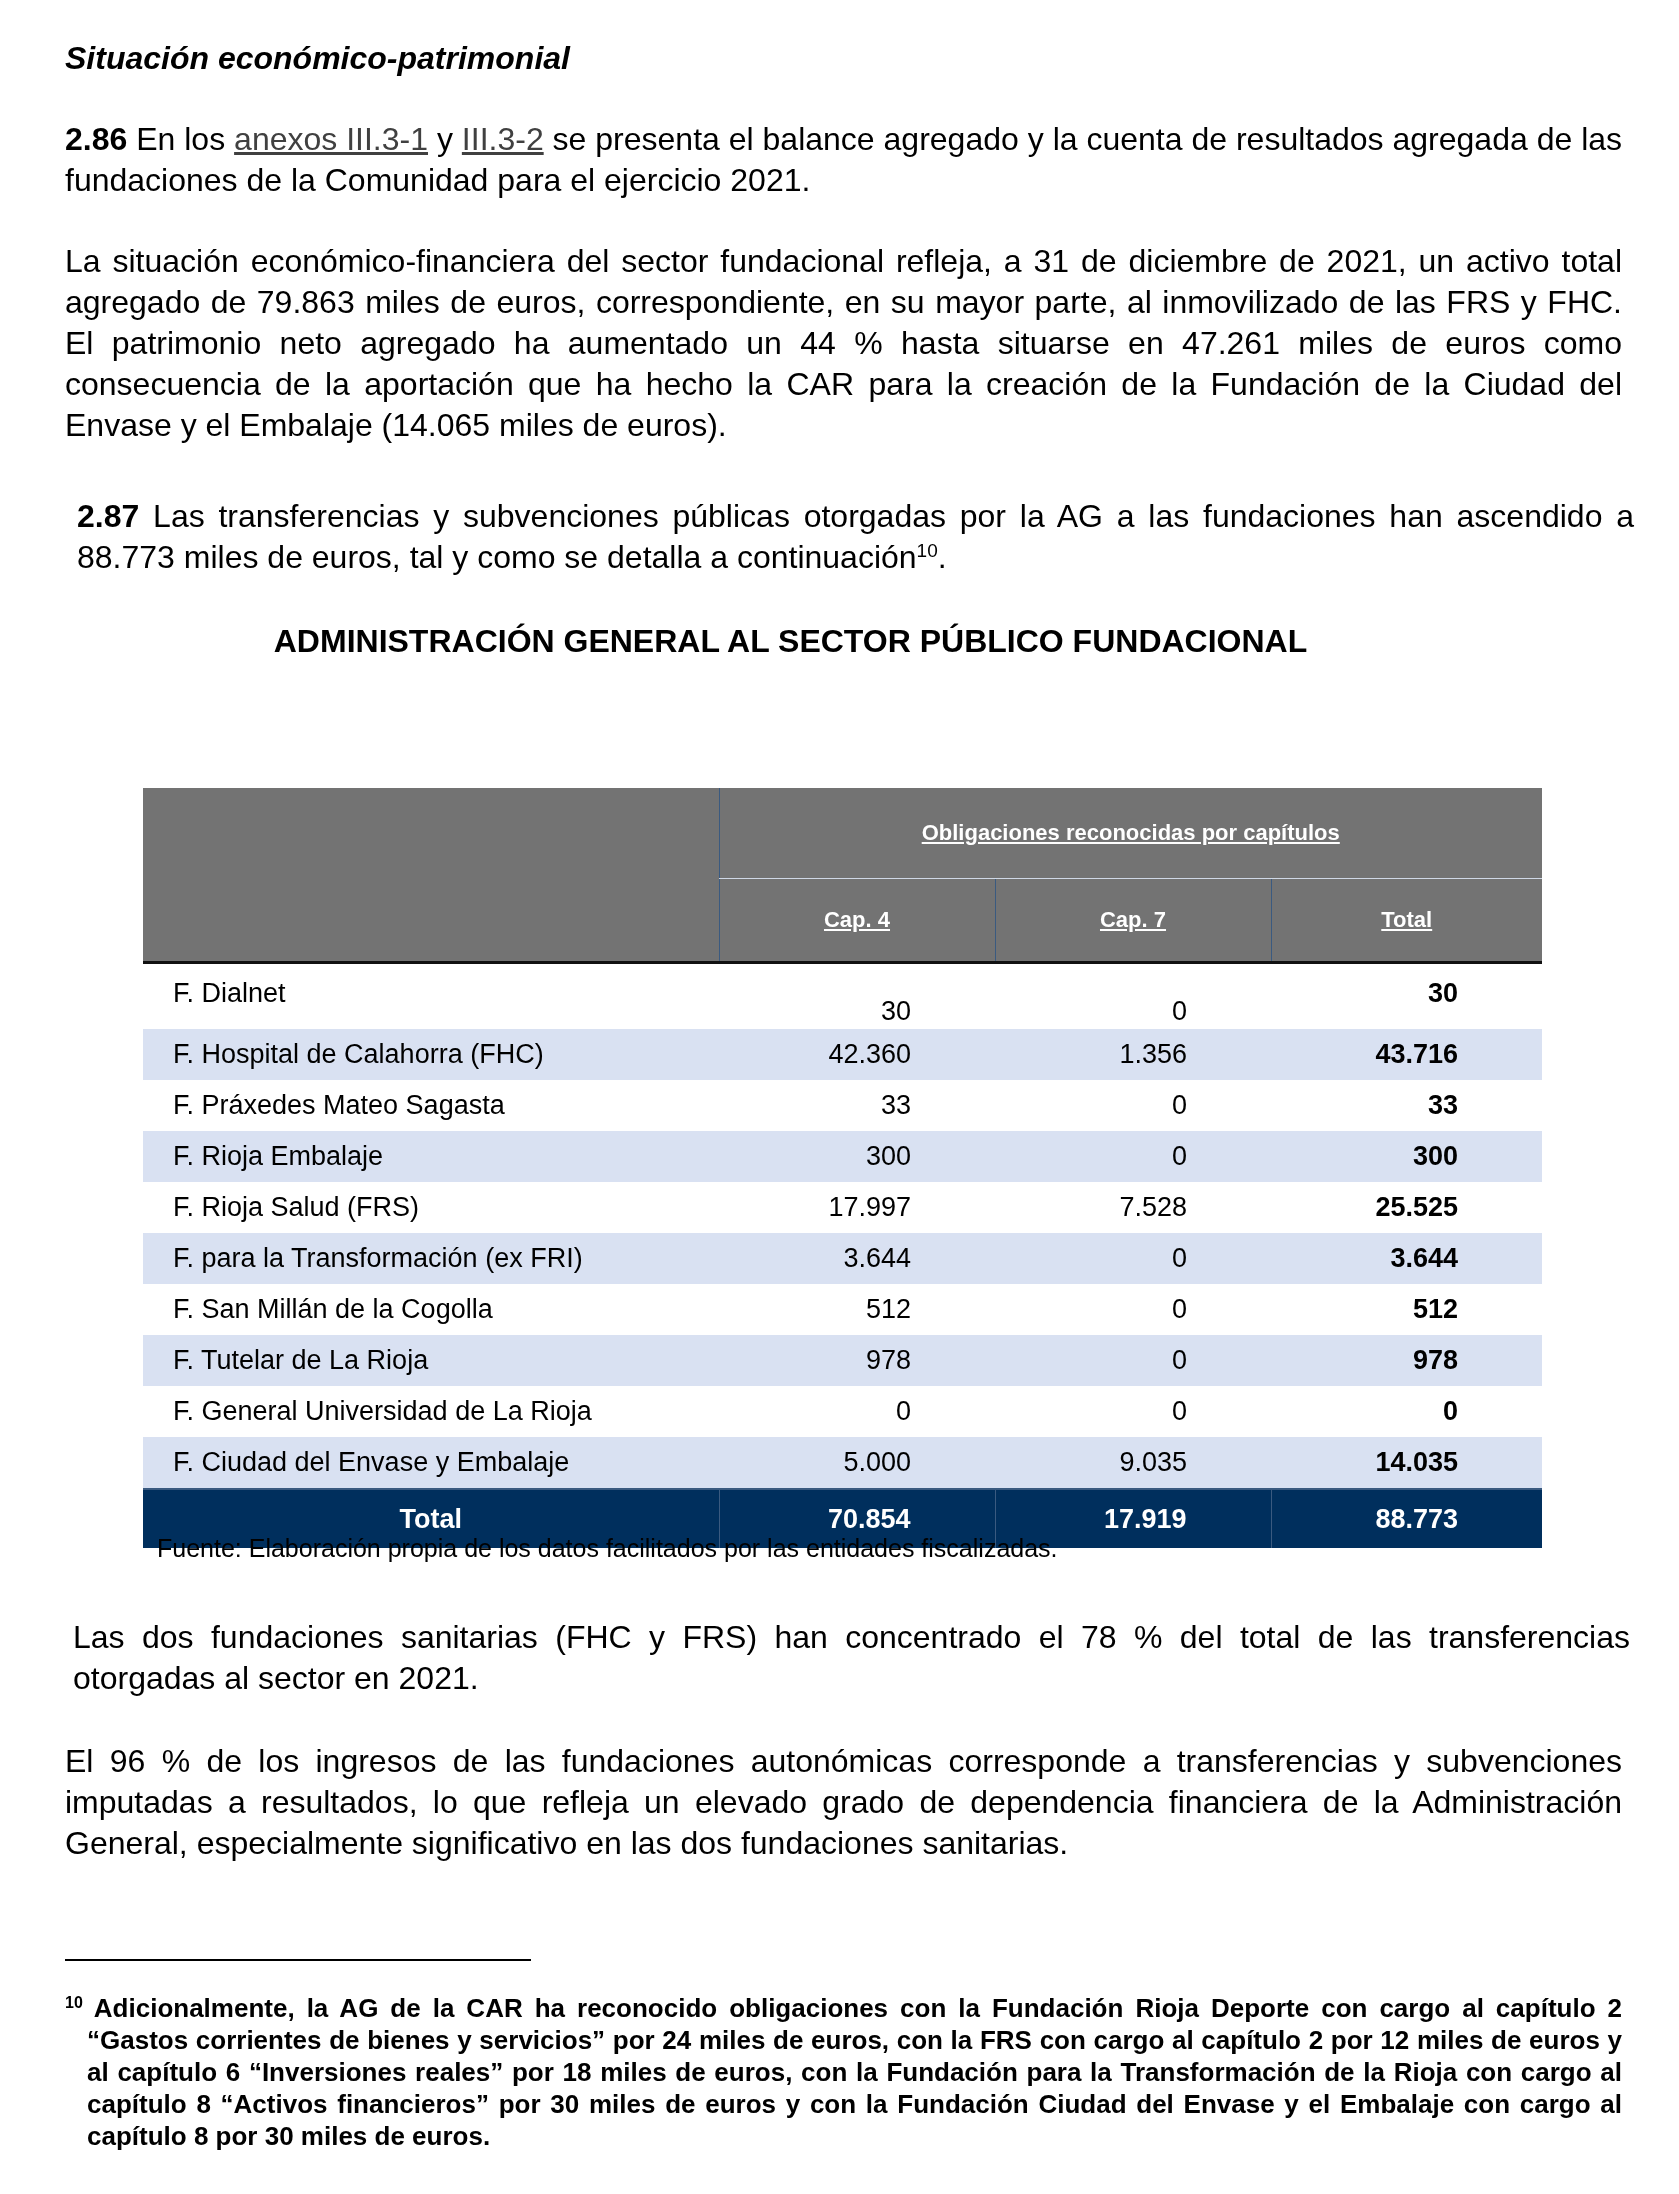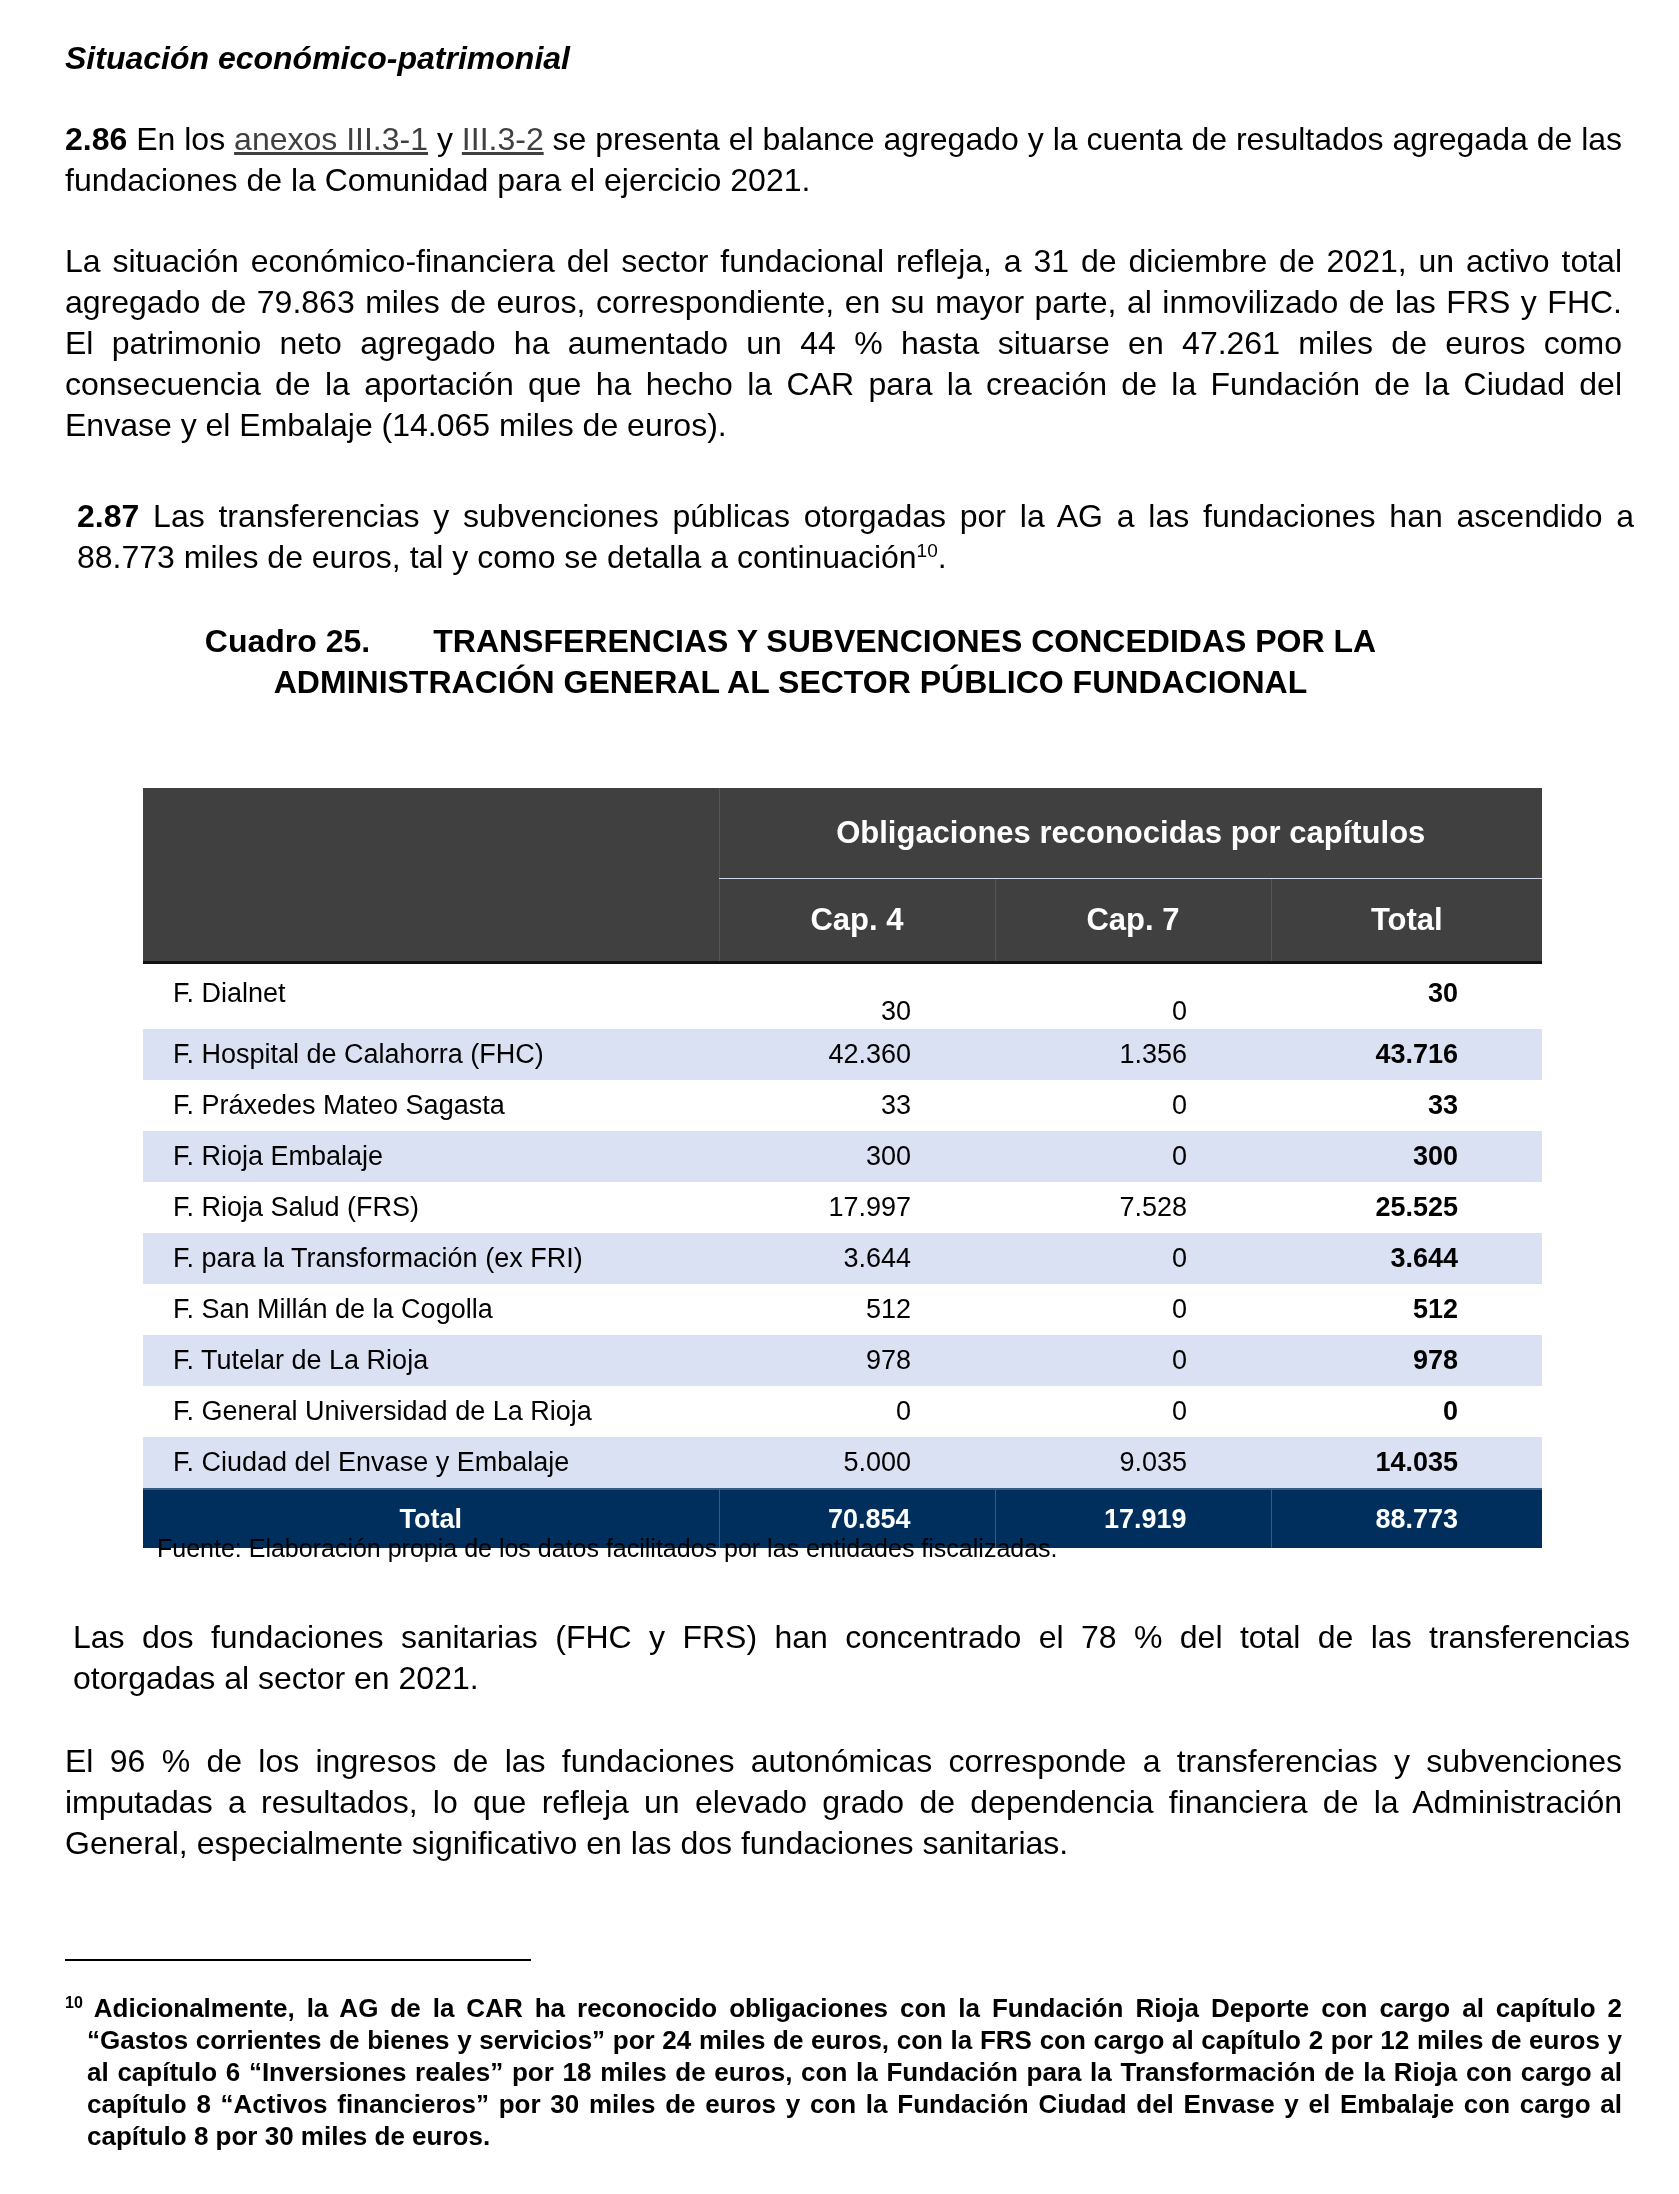--- a/index.html
+++ b/index.html
@@ -20,21 +20,21 @@
   .para a { color: #404040; text-decoration: underline; }
   sup { font-size: 19px; line-height: 0; vertical-align: 11px; }
   .caption {
     position: absolute; left: 0; width: 1581px; top: 621px;
     font-size: 32px; font-weight: bold; line-height: 41px; text-align: center;
   }
   .caption .num { margin-right: 63px; }
 
   .tbl { position: absolute; left: 143px; top: 788px; width: 1399px; border-collapse: collapse; }
   .tbl td, .tbl th { padding: 0; }
-  .hdr { background: #404040; color: #fff; font-weight: bold; font-size: 31px; }
+  .hdr { background: #737373; color: #fff; font-weight: bold; font-size: 22px; text-decoration: underline; }
   .hdr-group { height: 90px; text-align: center; border-left: 0.8px solid #3a5a80; border-bottom: 1.6px solid #cfd8e6; }
   .hdr-col { height: 82px; text-align: center; border-left: 0.8px solid #3a5a80; border-bottom: 3.2px solid #111; }
   .hdr-blank { border-bottom: 3.2px solid #111; }
   .row td { height: 51px; font-size: 27px; }
   .row.alt td { background: #d9e1f2; margin-top: 43px; }
   .row td.name { padding-left: 30px; text-align: left; }
   .row td.num { text-align: right; padding-right: 84px; }
   .row td.num.tot { font-weight: bold; }
   .row.first td.num.c { vertical-align: bottom; padding-bottom: 1.6px; }
   .row.first td.name, .row.first td.num.tot { vertical-align: top; padding-top: 14px; }
@@ -68,21 +68,20 @@
 
   <p class="para" style="top:241px; margin:0;">La situación económico-financiera del sector fundacional refleja, a 31 de diciembre de 2021, un activo total agregado de 79.863 miles de euros, correspondiente, en su mayor parte, al inmovilizado de las FRS y FHC. El patrimonio neto agregado ha aumentado un 44 % hasta situarse en 47.261 miles de euros como consecuencia de la aportación que ha hecho la CAR para la creación de la Fundación de la Ciudad del Envase y el Embalaje (14.065 miles de euros).</p>
 
   <p class="para" style="top:484px; margin:12px;">
     <b>2.87</b>
     <span>Las transferencias y subvenciones públicas otorgadas por la AG a las fundaciones han ascendido a 88.773 miles de euros, tal y como se detalla a continuación</span><sup>10</sup><span>.</span>
   </p>
 </div>
 
 <div class="caption">
-  <div><span class="num">Cuadro 25.</span><span>TRANSFERENCIAS Y SUBVENCIONES CONCEDIDAS POR LA</span></div>
   <div>ADMINISTRACIÓN GENERAL AL SECTOR PÚBLICO FUNDACIONAL</div>
 </div>
 
 <table class="tbl">
   <colgroup>
     <col style="width:576px">
       <col style="width:276px">
       <col style="width:276px">
       <col style="width:271px">
   </colgroup>

